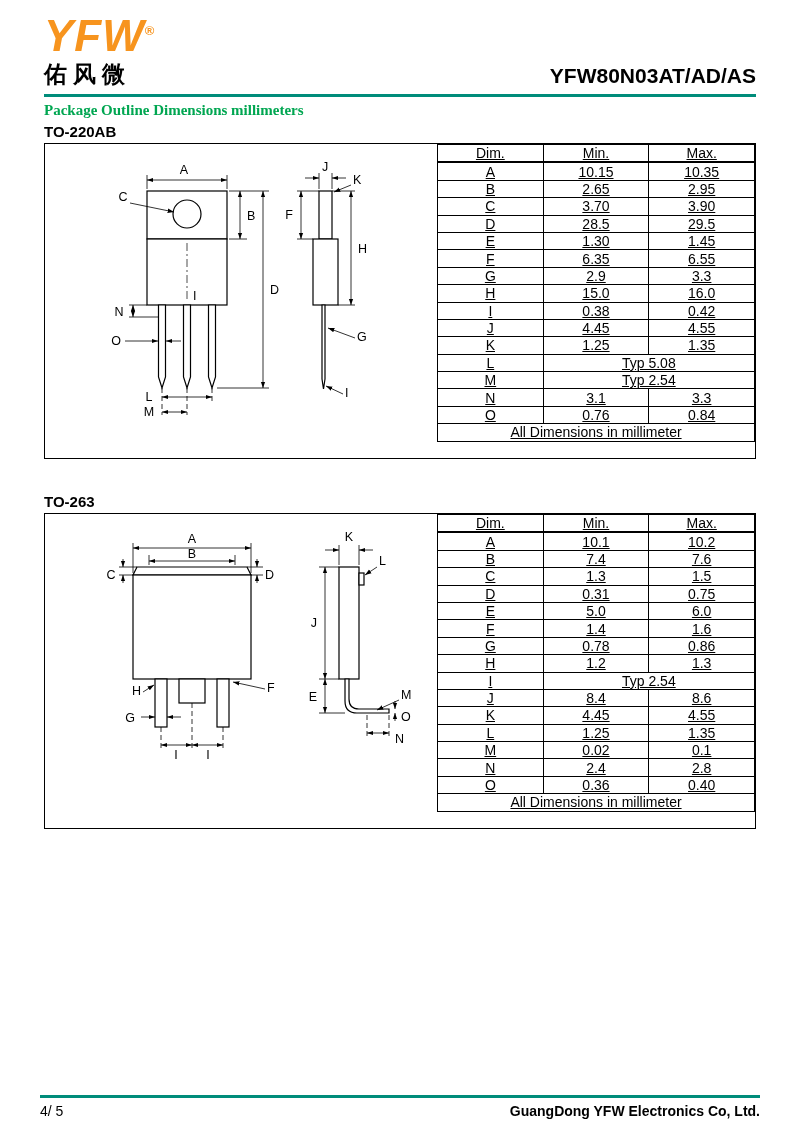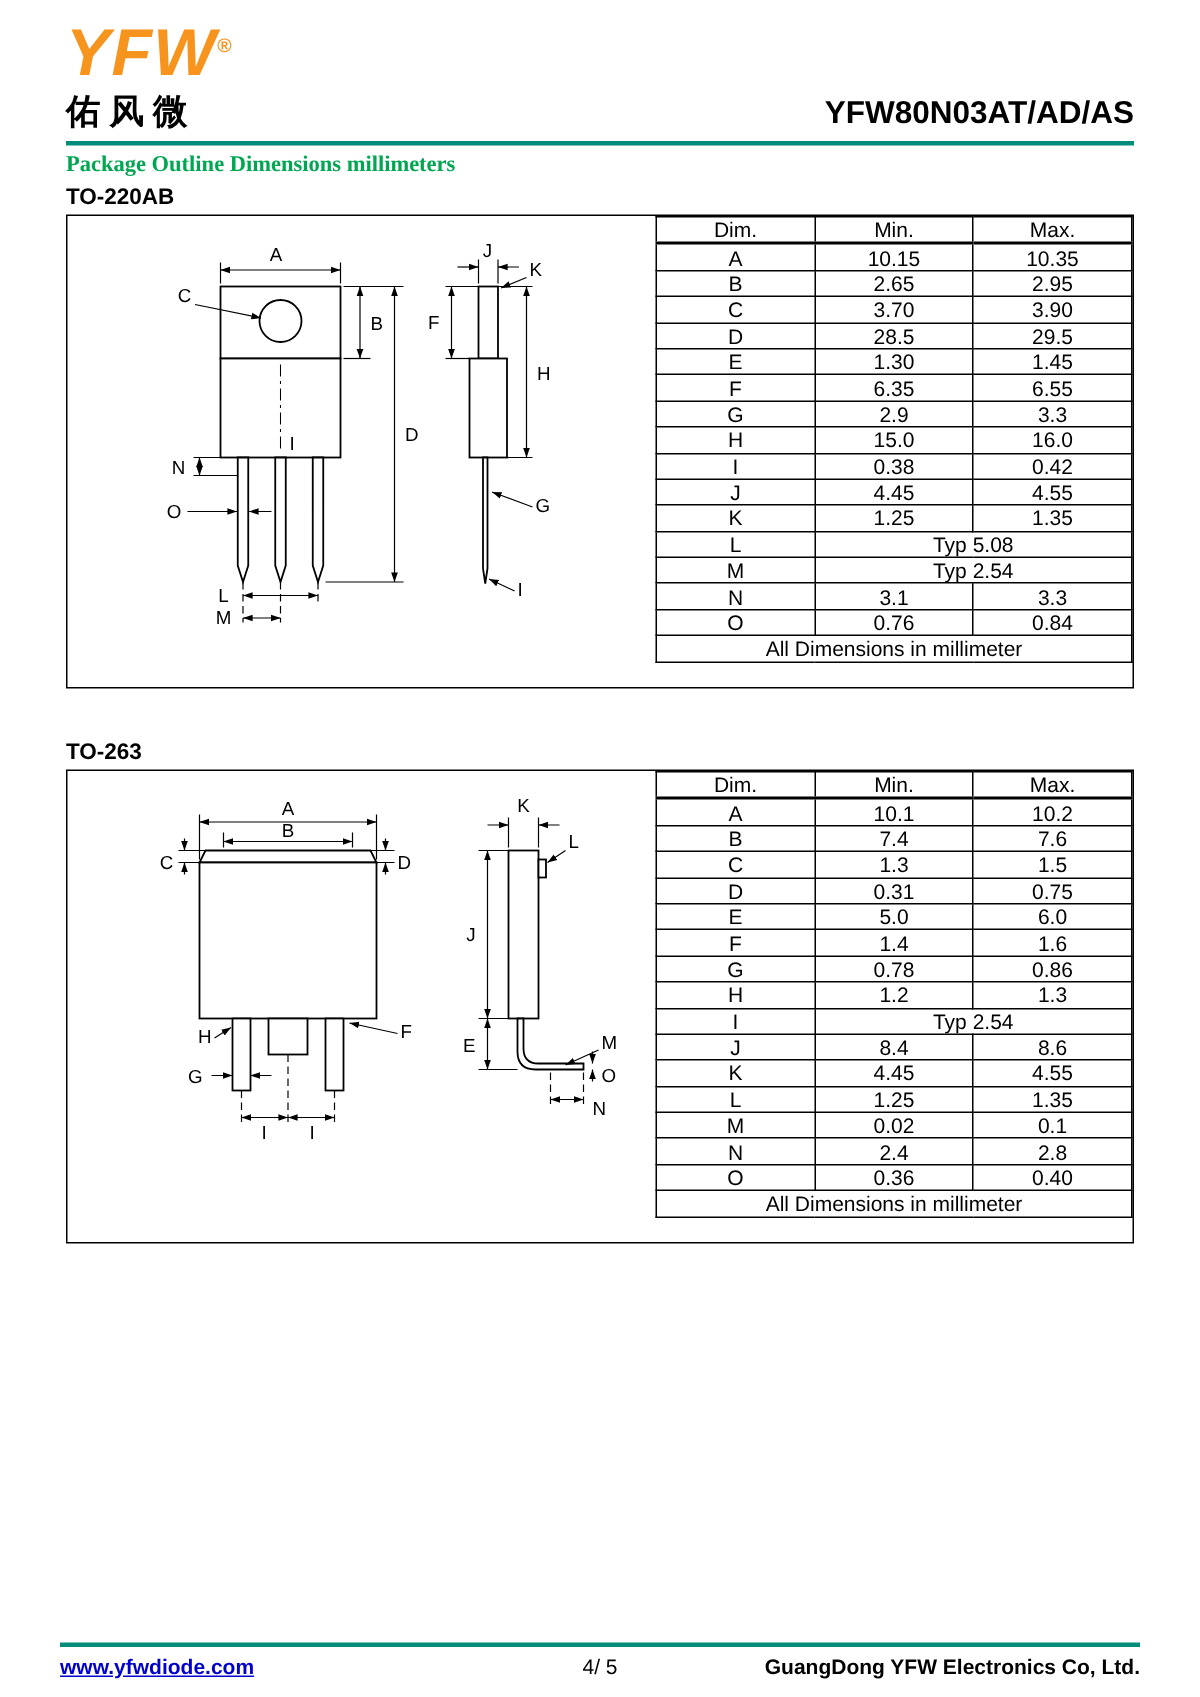--- a/index.html
+++ b/index.html
@@ -18,21 +18,21 @@
   .logo-cn { font-size:23px; font-weight:bold; letter-spacing:6px; margin-top:2px; }
   .doc-title { font-size:21px; font-weight:bold; padding-bottom:2px; }
   .rule { height:3px; background:#008C7A; margin-top:4px; }
 
   .section-heading { color:#00A651; font-weight:bold; font-size:15px; margin:5px 0 0 0;font-family:Liberation Serif, serif; }
   .pkg-label { font-weight:bold; font-size:15px; margin:4px 0 3px 0; }
   .pkg-label.second { margin-top:34px; }
 
   .pkg-box { border:1px solid #000; display:flex; align-items:stretch; height:314px; }
   .diagram { flex:1; display:flex; align-items:center; justify-content:center; padding:2px; }
-  .tablewrap { width:318px; }
+  .tablewrap { width:318px;text-decoration:underline; }
 
   table.dims { border-collapse:collapse; width:100%; font-size:14px; table-layout:fixed; }
   .dims th, .dims td {
     border:1px solid #000; text-align:center; padding:0 2px;
     height:16.4px; line-height:16px; font-weight:normal;
   }
   .dims thead th { border-bottom-width:2px; }
 
   
   svg text { font-family:"Liberation Sans", sans-serif; font-size:12.5px; fill:#000; }
@@ -437,17 +437,16 @@
           </table>
       </div>
     </div>
   </section>
 
 </div>
 
 <div class="page-footer">
   <div class="rule"></div>
   <div class="footer-row">
-    <span class="f-left"><a class="site" href="#">www.yfwdiode.com</a></span>
     <span class="f-mid">4/ 5</span>
     <span class="f-right">GuangDong YFW Electronics Co, Ltd.</span>
   </div>
 </div>
 
 </body></html>

